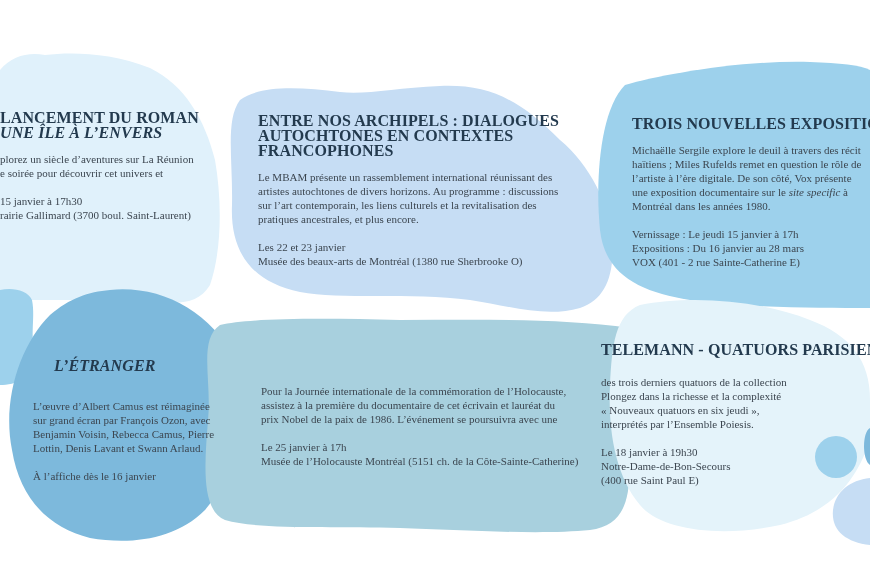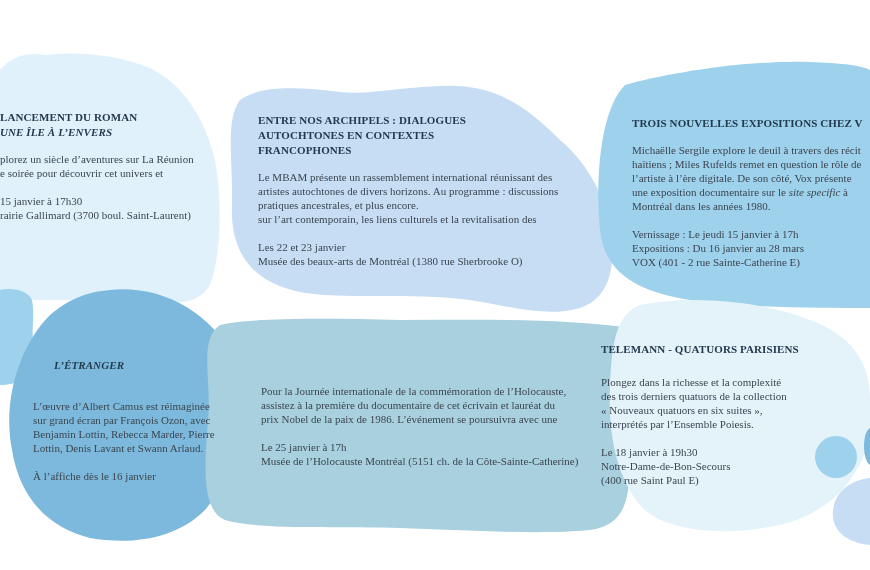--- a/index.html
+++ b/index.html
@@ -1,20 +1,20 @@
 <!DOCTYPE html>
 <html><head>
 <meta charset="utf-8">
 <style>
   html,body{margin:0;padding:0;}
   body{width:870px;height:570px;background:#ffffff;position:relative;overflow:hidden;
        font-family:"Liberation Serif","DejaVu Serif",serif;color:#3c4650;}
   svg.blobs{position:absolute;left:0;top:0;width:870px;height:570px;}
   .card{position:absolute;font-size:11px;line-height:14px;}
-  .card h2{margin:0;font-size:11px;line-height:15px;font-weight:bold;color:#233a4e;letter-spacing:0.1px;}
+  .card h2{margin:0;font-size:16px;line-height:15px;font-weight:bold;color:#233a4e;letter-spacing:0.1px;}
   .card h2 i{font-style:italic;}
   .card p{margin:0;}
   .gap{height:14px;}
   .tiny-gap{height:12px;}
 </style>
 </head>
 <body>
 
 <svg class="blobs" viewBox="0 0 870 570">
 
@@ -50,22 +50,22 @@
   <p>rairie Gallimard (3700 boul. Saint-Laurent)</p>
 </div>
 
 <div class="card" style="left:258px;top:113px;width:330px;">
   <h2>ENTRE NOS ARCHIPELS : DIALOGUES</h2>
   <h2>AUTOCHTONES EN CONTEXTES</h2>
   <h2>FRANCOPHONES</h2>
   <div class="tiny-gap"></div>
   <p>Le MBAM présente un rassemblement international réunissant des</p>
   <p>artistes autochtones de divers horizons. Au programme : discussions</p>
+  <p>sur l’art contemporain, les liens culturels et la revitalisation des</p>
   <p>pratiques ancestrales, et plus encore.</p>
-  <p>sur l’art contemporain, les liens culturels et la revitalisation des</p>
   <div class="gap"></div>
   <p>Les 22 et 23 janvier</p>
   <p>Musée des beaux-arts de Montréal (1380 rue Sherbrooke O)</p>
 </div>
 
 <div class="card" style="left:632px;top:116px;width:260px;white-space:nowrap;">
   <h2>TROIS NOUVELLES EXPOSITIONS CHEZ V</h2>
   <div class="tiny-gap"></div>
   <p>Michaëlle Sergile explore le deuil à travers des récit</p>
   <p>haïtiens ; Miles Rufelds remet en question le rôle de</p>
@@ -77,42 +77,42 @@
   <p>Expositions : Du 16 janvier au 28 mars</p>
   <p>VOX (401 - 2 rue Sainte-Catherine E)</p>
 </div>
 
 <div class="card" style="left:33px;top:358px;width:200px;">
   <h2 style="padding-left:21px;"><i>L’ÉTRANGER</i></h2>
   <div class="gap"></div>
   <div class="tiny-gap"></div>
   <p>L’œuvre d’Albert Camus est réimaginée</p>
   <p>sur grand écran par François Ozon, avec</p>
-  <p>Benjamin Lottin, Rebecca Marder, Pierre</p>
+  <p>Benjamin Voisin, Rebecca Camus, Pierre</p>
   <p>Lottin, Denis Lavant et Swann Arlaud.</p>
   <div class="gap"></div>
   <p>À l’affiche dès le 16 janvier</p>
 </div>
 
 <div class="card" style="left:261px;top:358px;width:350px;white-space:nowrap;">
   <div class="gap"></div>
   <div class="tiny-gap"></div>
   <p>Pour la Journée internationale de la commémoration de l’Holocauste,</p>
   <p>assistez à la première du documentaire de cet écrivain et lauréat du</p>
   <p>prix Nobel de la paix de 1986. L’événement se poursuivra avec une</p>
   <div class="gap"></div>
   <p>Le 25 janvier à 17h</p>
   <p>Musée de l’Holocauste Montréal (5151 ch. de la Côte-Sainte-Catherine)</p>
 </div>
 
 <div class="card" style="left:601px;top:342px;width:225px;white-space:nowrap;">
   <h2>TELEMANN - QUATUORS PARISIENS</h2>
   <div class="gap"></div>
   <div class="tiny-gap" style="height:4px"></div>
+  <p>des trois derniers quatuors de la collection</p>
   <p>Plongez dans la richesse et la complexité</p>
-  <p>des trois derniers quatuors de la collection</p>
-  <p>« Nouveaux quatuors en six suites »,</p>
+  <p>« Nouveaux quatuors en six jeudi »,</p>
   <p>interprétés par l’Ensemble Poiesis.</p>
   <div class="gap"></div>
   <p>Le 18 janvier à 19h30</p>
   <p>Notre-Dame-de-Bon-Secours</p>
   <p>(400 rue Saint Paul E)</p>
 </div>
 
 </body></html>

